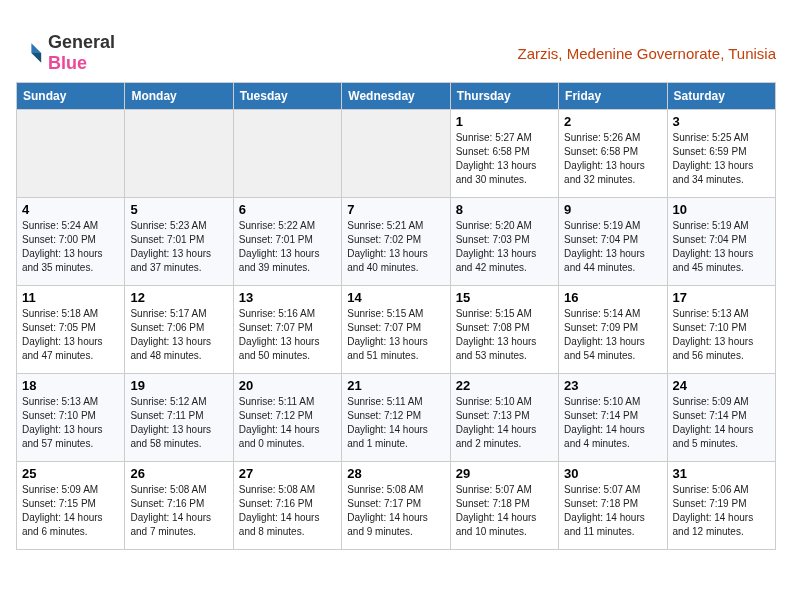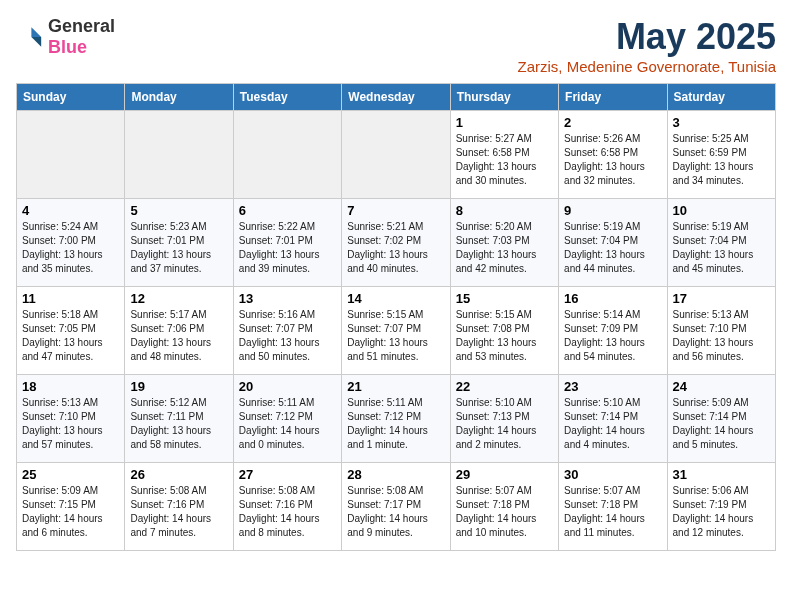--- a/index.html
+++ b/index.html
@@ -5,23 +5,24 @@
     * { box-sizing: border-box; margin: 0; padding: 0; }
     body {
       font-family: Arial, sans-serif;
       background: #fff;
       width: 792px;
       min-height: 612px;
       padding: 16px;
     }
     .header {
       display: flex;
-      align-items: flex-start;
+      align-items: center;
       justify-content: space-between;
       margin-bottom: 8px;
+      margin-top: 16px;
     }
     .logo {
       display: flex;
       align-items: center;
       gap: 4px;
     }
     .logo-text-general {
       font-size: 18px;
       font-weight: bold;
       color: #333;
@@ -94,21 +95,20 @@
     <svg class="logo-icon" viewBox="0 0 40 40">
       <polygon points="22,6 36,20 22,20" fill="#2e75b6"></polygon>
       <polygon points="22,20 36,20 36,34" fill="#1a5276"></polygon>
     </svg>
     <div>
       <span class="logo-text-general">General</span><br>
       <span class="logo-text-blue">Blue</span>
     </div>
   </div>
   <div class="title-block">
-    <div class="month-title">May 2025</div>
     <div class="subtitle">Zarzis, Medenine Governorate, Tunisia</div>
   </div>
 </div>
 
 <table class="calendar">
   <thead>
     <tr>
     <th>Sunday</th>
         <th>Monday</th>
         <th>Tuesday</th>

